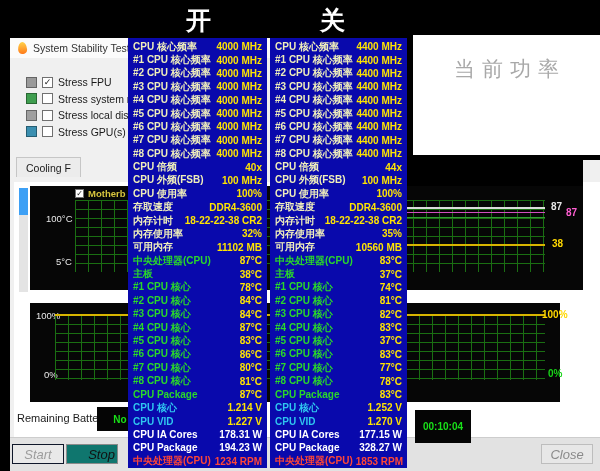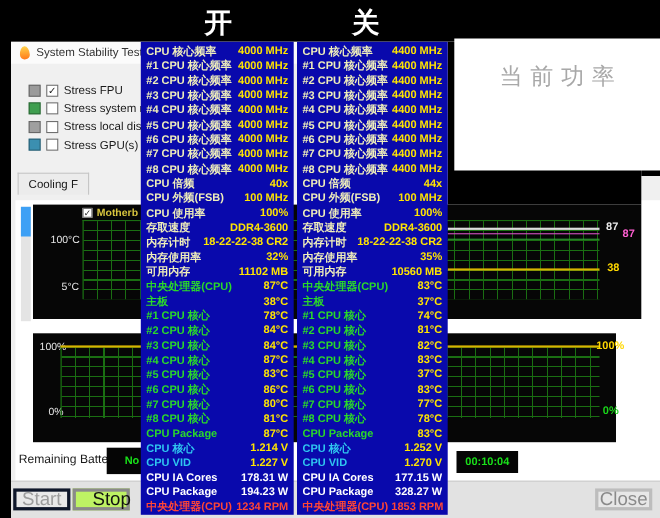--- a/index.html
+++ b/index.html
@@ -55,29 +55,29 @@
   #mask-r2{left:583px;top:38px;width:17px;height:122px;background:#000;}
 
   
   #vscroll{left:19px;top:188px;width:9px;height:104px;background:#e4e4e4;}
   #vscroll-thumb{position:absolute;left:0;top:0;width:9px;height:27px;background:#3da0f5;}
 
   
   #battery-label{left:17px;top:412px;font-size:11px;color:#1a1a1a;white-space:nowrap;}
   #battery-box{left:97px;top:407px;width:46px;height:24px;background:#050505;
                color:#19e019;font-size:10px;font-weight:bold;display:flex;align-items:center;justify-content:center;}
-  #time-box{left:415px;top:410px;width:56px;height:20px;background:#050505;
+  #time-box{left:415px;top:410px;width:56px;height:33px;background:#050505;
             color:#19e019;font-size:10px;font-weight:bold;display:flex;align-items:center;justify-content:center;}
 
   
   #bottom-bar{left:10px;top:437px;width:590px;height:34px;background:#e2e2e2;border-top:1px solid #cdcdcd;box-sizing:border-box;}
-  .btn{position:absolute;top:6px;width:52px;height:20px;font-size:17px;display:flex;align-items:center;justify-content:center;
-       border:3px solid #0f172a;background:#e9e9e9;color:#9d9d9d;box-sizing:border-box;}
+  .btn{position:absolute;top:6px;width:52px;height:20px;font-size:13px;display:flex;align-items:center;justify-content:center;
+       border:1px solid #0f172a;background:#e9e9e9;color:#9d9d9d;box-sizing:border-box;font-style:italic;}
   #btn-start{left:2px;}
-  #btn-stop{left:56px;background:#bef264;border-color:#8a8a8a;color:#111;padding-left:25px;}
+  #btn-stop{left:56px;background:#0f766e;border-color:#8a8a8a;color:#111;padding-left:25px;}
   #btn-close{left:531px;background:#e7e7e7;border-color:#bdbdbd;color:#8a8a8a;}
 
   
   .sensor-panel{position:absolute;top:38px;height:430px;background:#0909ac;box-sizing:border-box;padding-top:2px;overflow:hidden;}
   #panel-on{left:128px;width:139px;}
   #panel-off{left:270px;width:137px;}
   .prow{display:flex;justify-content:space-between;align-items:center;height:13.38px;padding:0 5px;
         font-size:10px;font-weight:bold;white-space:nowrap;overflow:hidden;}
   .pv{margin-left:3px;}
   .t-info .pl{color:#efeebb}.t-info .pv{color:#ffe400}

